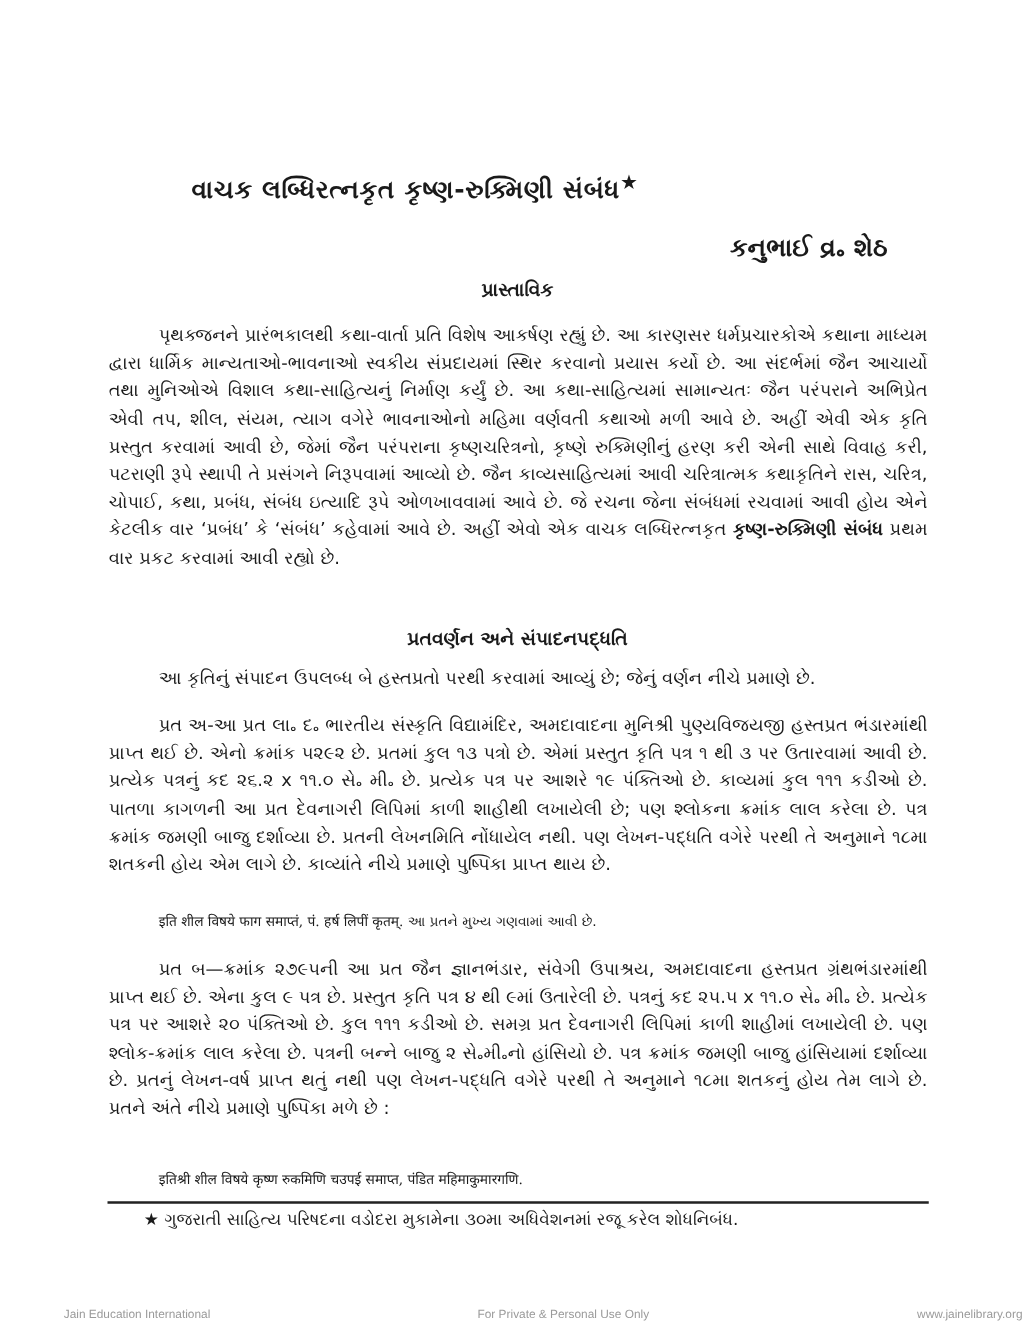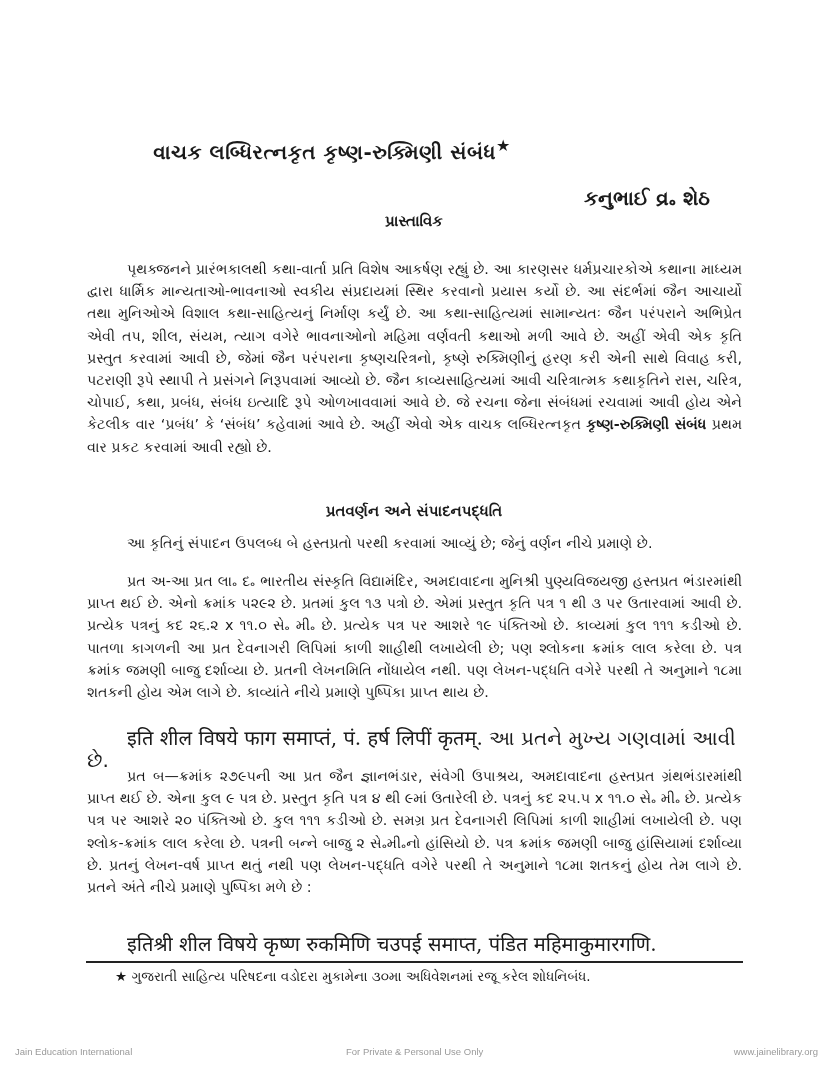--- a/index.html
+++ b/index.html
@@ -19,47 +19,47 @@
   .section-heading {
     position: absolute; left: 0; width: 828px; text-align: center;
     font-size: 15px; font-weight: bold;
   }
   .para {
     position: absolute; left: 87px; width: 655px; font-size: 14.3px; line-height: 22.2px;
     text-align: justify; text-indent: 40px; margin: 0;
   }
   .para b { font-weight: bold; }
   .quote {
-    position: absolute; left: 87px; width: 655px; font-size: 20px; line-height: 22px;
+    position: absolute; left: 87px; width: 655px; font-size: 11px; line-height: 22px;
     text-indent: 40px; margin: 0; font-family: "DejaVu Serif", serif;
   }
   .rule {
     position: absolute; left: 86px; width: 657px; top: 961px; height: 0;
     border-top: 2px solid #222;
   }
   .footnote {
     position: absolute; left: 115px; top: 968px; font-size: 13.5px;
   }
   .footer {
     position: absolute; top: 1046px; font-family: "Liberation Sans", sans-serif;
-    font-size: 9.5px; color: #9a9a9a;
+    font-size: 9.5px; color: #9a9a9a; margin-left: 36px;
   }
 </style>
 </head>
 <body>
 
 <div class="page">
 
   <div class="title">
     <span>વાચક લબ્ધિરત્નકૃત કૃષ્ણ-રુક્મિણી સંબંધ</span><span class="star">★</span>
   </div>
 
   <div class="author">કનુભાઈ વ્ર૰ શેઠ</div>
 
-  <div class="section-heading" style="top:212px;">પ્રાસ્તાવિક</div>
+  <div class="section-heading" style="top:224px;font-family:Liberation Mono, monospace;">પ્રાસ્તાવિક</div>
 
   <p class="para" style="top:258px;"><span>પૃથક્જનને પ્રારંભકાલથી કથા-વાર્તા પ્રતિ વિશેષ આકર્ષણ રહ્યું છે. આ કારણસર ધર્મપ્રચારકોએ કથાના માધ્યમ દ્વારા ધાર્મિક માન્યતાઓ-ભાવનાઓ સ્વકીય સંપ્રદાયમાં સ્થિર કરવાનો પ્રયાસ કર્યો છે. આ સંદર્ભમાં જૈન આચાર્યો તથા મુનિઓએ વિશાલ કથા-સાહિત્યનું નિર્માણ કર્યું છે. આ કથા-સાહિત્યમાં સામાન્યતઃ જૈન પરંપરાને અભિપ્રેત એવી તપ, શીલ, સંયમ, ત્યાગ વગેરે ભાવનાઓનો મહિમા વર્ણવતી કથાઓ મળી આવે છે. અહીં એવી એક કૃતિ પ્રસ્તુત કરવામાં આવી છે, જેમાં જૈન પરંપરાના કૃષ્ણચરિત્રનો, કૃષ્ણે રુક્મિણીનું હરણ કરી એની સાથે વિવાહ કરી, પટરાણી રૂપે સ્થાપી તે પ્રસંગને નિરૂપવામાં આવ્યો છે. જૈન કાવ્યસાહિત્યમાં આવી ચરિત્રાત્મક કથાકૃતિને રાસ, ચરિત્ર, ચોપાઈ, કથા, પ્રબંધ, સંબંધ ઇત્યાદિ રૂપે ઓળખાવવામાં આવે છે. જે રચના જેના સંબંધમાં રચવામાં આવી હોય એને કેટલીક વાર ‘પ્રબંધ’ કે ‘સંબંધ’ કહેવામાં આવે છે. અહીં એવો એક વાચક લબ્ધિરત્નકૃત </span><b>કૃષ્ણ-રુક્મિણી સંબંધ</b><span> પ્રથમ વાર પ્રકટ કરવામાં આવી રહ્યો છે.</span></p>
 
   <div class="section-heading" style="top:502px;">પ્રતવર્ણન અને સંપાદનપદ્ધતિ</div>
 
   <p class="para" style="top:532px;">આ કૃતિનું સંપાદન ઉપલબ્ધ બે હસ્તપ્રતો પરથી કરવામાં આવ્યું છે; જેનું વર્ણન નીચે પ્રમાણે છે.</p>
 
   <p class="para" style="top:570px;">પ્રત અ-આ પ્રત લા૰ દ૰ ભારતીય સંસ્કૃતિ વિદ્યામંદિર, અમદાવાદના મુનિશ્રી પુણ્યવિજયજી હસ્તપ્રત ભંડારમાંથી પ્રાપ્ત થઈ છે. એનો ક્રમાંક ૫૨૯૨ છે. પ્રતમાં કુલ ૧૩ પત્રો છે. એમાં પ્રસ્તુત કૃતિ પત્ર ૧ થી ૩ પર ઉતારવામાં આવી છે. પ્રત્યેક પત્રનું કદ ૨૬.૨ x ૧૧.૦ સે૰ મી૰ છે. પ્રત્યેક પત્ર પર આશરે ૧૯ પંક્તિઓ છે. કાવ્યમાં કુલ ૧૧૧ કડીઓ છે. પાતળા કાગળની આ પ્રત દેવનાગરી લિપિમાં કાળી શાહીથી લખાયેલી છે; પણ શ્લોકના ક્રમાંક લાલ કરેલા છે. પત્ર ક્રમાંક જમણી બાજુ દર્શાવ્યા છે. પ્રતની લેખનમિતિ નોંધાયેલ નથી. પણ લેખન-પદ્ધતિ વગેરે પરથી તે અનુમાને ૧૮મા શતકની હોય એમ લાગે છે. કાવ્યાંતે નીચે પ્રમાણે પુષ્પિકા પ્રાપ્ત થાય છે.</p>
 
   <p class="quote" style="top:727px;"><span>इति शील विषये फाग समाप्तं, पं. हर्ष लिपीं कृतम्.</span><span style="font-family:'DejaVu Sans',sans-serif;"> આ પ્રતને મુખ્ય ગણવામાં આવી છે.</span></p>

